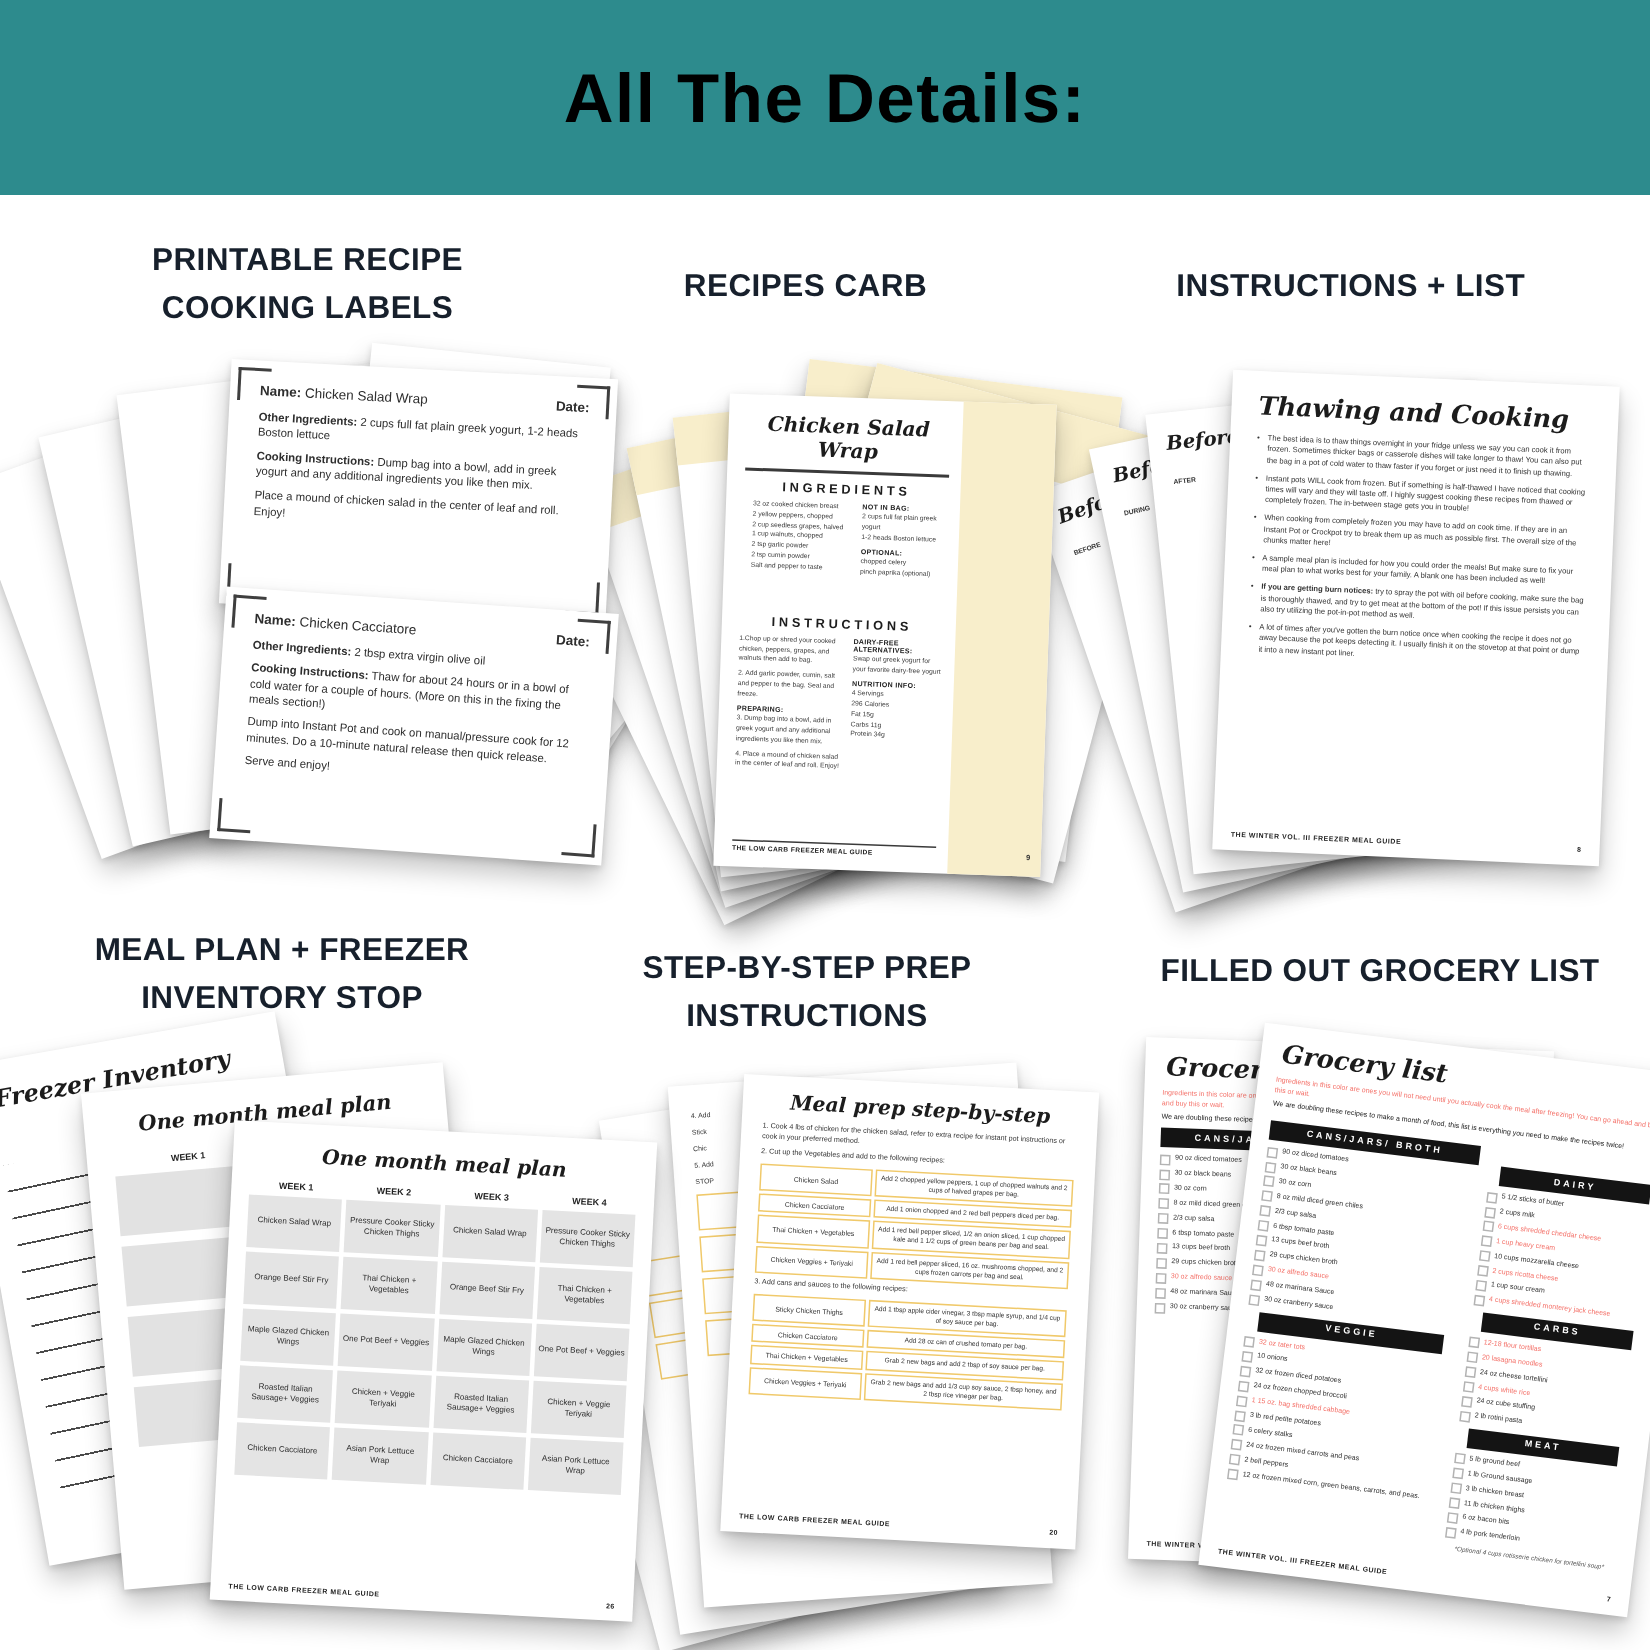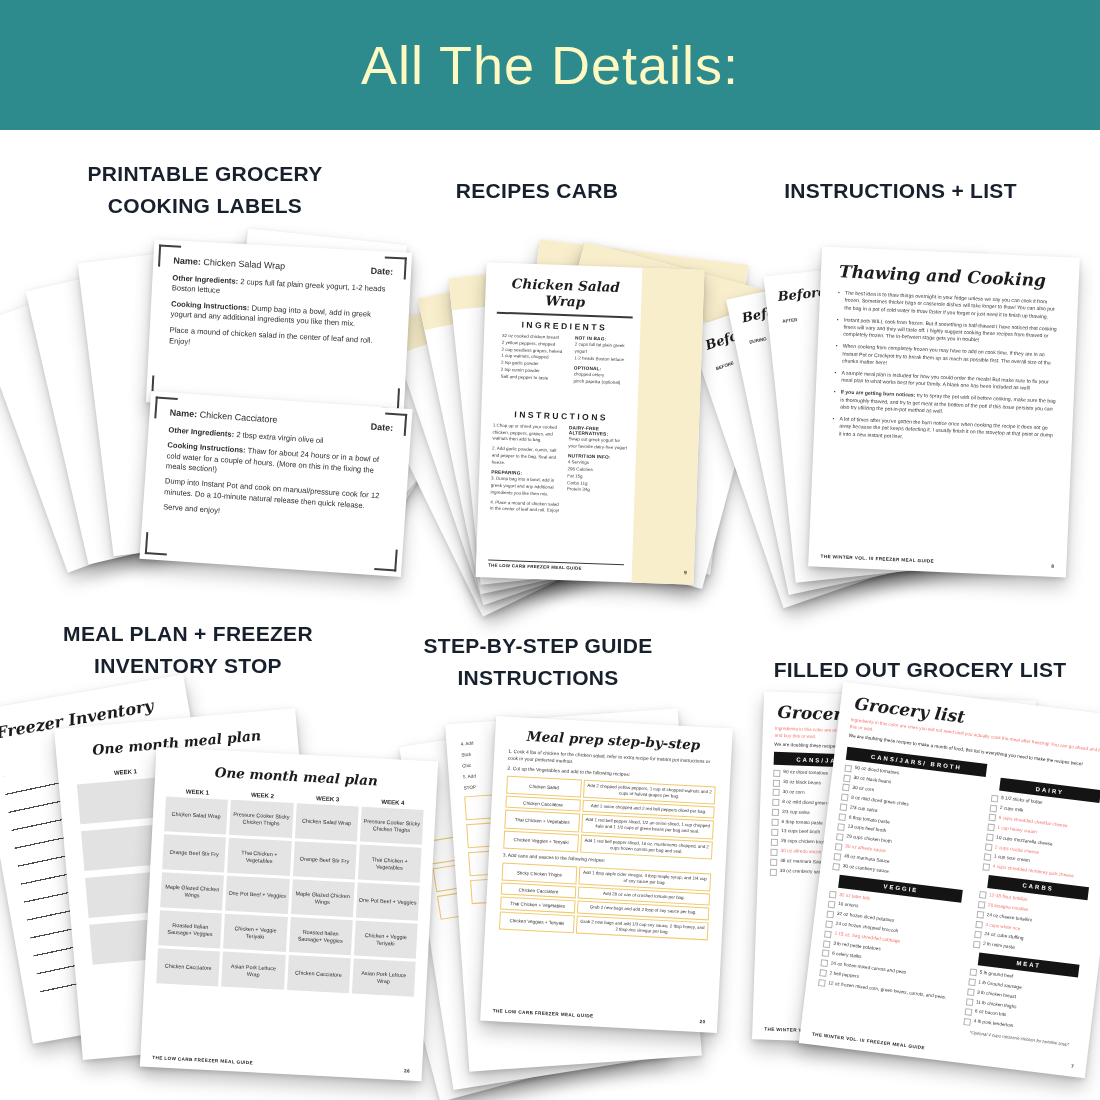--- a/index.html
+++ b/index.html
@@ -3,21 +3,21 @@
 <meta charset="utf-8">
 <style>
   html,body{margin:0;padding:0;}
   body{
     width:1100px;height:1100px;position:relative;overflow:hidden;background:#ffffff;
     font-family:"Liberation Sans",sans-serif;color:#222;
   }
   
   .banner{position:absolute;left:0;top:0;width:1100px;height:130px;background:#2d8b8d;
     display:flex;align-items:center;justify-content:center;}
-  .banner h1{margin:0;color:#fef9c3;font-size:54px;font-weight:400;letter-spacing:1px;
+  .banner h1{margin:0;color:#000000;font-size:46px;font-weight:700;letter-spacing:1px;
     font-family:"Liberation Sans",sans-serif;}
   
   .sec-h{position:absolute;text-align:center;font-weight:800;font-size:21px;line-height:1.5;
     color:#17202c;letter-spacing:.3px;}
   
   .page{position:absolute;background:#ffffff;
     box-shadow:0 10px 18px rgba(0,0,0,.24),0 2px 5px rgba(0,0,0,.14);}
   .script{font-family:"DejaVu Serif",serif;font-style:italic;font-weight:700;color:#1c1c1c;}
   .t45{font-size:4.5px;line-height:1.5;color:#3c3c3c;}
   .mini-h{font-weight:bold;font-size:4.7px;letter-spacing:.2px;color:#222;margin:4px 0 1px;}
@@ -96,26 +96,26 @@
   .gitem .box{flex:none;width:5px;height:5px;border:1px solid #b3b3b3;margin-top:.5px;background:#fff;}
   .gro-note{font-size:4.3px;font-style:italic;color:#555;margin-top:4px;text-align:center;}
 </style>
 </head>
 <body>
 
 <div class="banner">
   <h1>All The Details:</h1>
 </div>
 
-<div class="sec-h" style="left:55px;top:158px;width:300px;">PRINTABLE GROCERY COOKING LABELS</div>
+<div class="sec-h" style="left:55px;top:158px;width:300px;">PRINTABLE RECIPE COOKING LABELS</div>
 <div class="sec-h" style="left:397px;top:175px;width:280px;">RECIPES CARB</div>
 <div class="sec-h" style="left:758px;top:175px;width:285px;">INSTRUCTIONS + LIST</div>
 <div class="sec-h" style="left:28px;top:618px;width:320px;">MEAL PLAN + FREEZER INVENTORY STOP</div>
-<div class="sec-h" style="left:398px;top:630px;width:280px;">STEP-BY-STEP GUIDE INSTRUCTIONS</div>
-<div class="sec-h" style="left:753px;top:654px;width:334px;">FILLED OUT GROCERY LIST</div>
+<div class="sec-h" style="left:398px;top:630px;width:280px;">STEP-BY-STEP PREP INSTRUCTIONS</div>
+<div class="sec-h" style="left:753px;top:632px;width:334px;">FILLED OUT GROCERY LIST</div>
 
 <div style="position:absolute;left:0;top:230px;width:440px;height:370px;">
   <div class="page" style="left:18px;top:60px;width:150px;height:265px;transform:rotate(-20deg);"></div>
   <div class="page" style="left:55px;top:40px;width:160px;height:280px;transform:rotate(-13deg);"></div>
   <div class="page" style="left:95px;top:22px;width:170px;height:295px;transform:rotate(-7deg);"></div>
   <div class="page" style="left:232px;top:6px;width:160px;height:300px;transform:rotate(6deg);"></div>
   <div class="page" style="left:340px;top:95px;width:95px;height:230px;transform:rotate(32deg);"></div>
   <div class="page" style="left:385px;top:72px;width:70px;height:240px;transform:rotate(40deg);"></div>
 
   <div class="page label-card" style="left:150px;top:16px;width:258px;height:163px;transform:rotate(3deg);z-index:5;">

